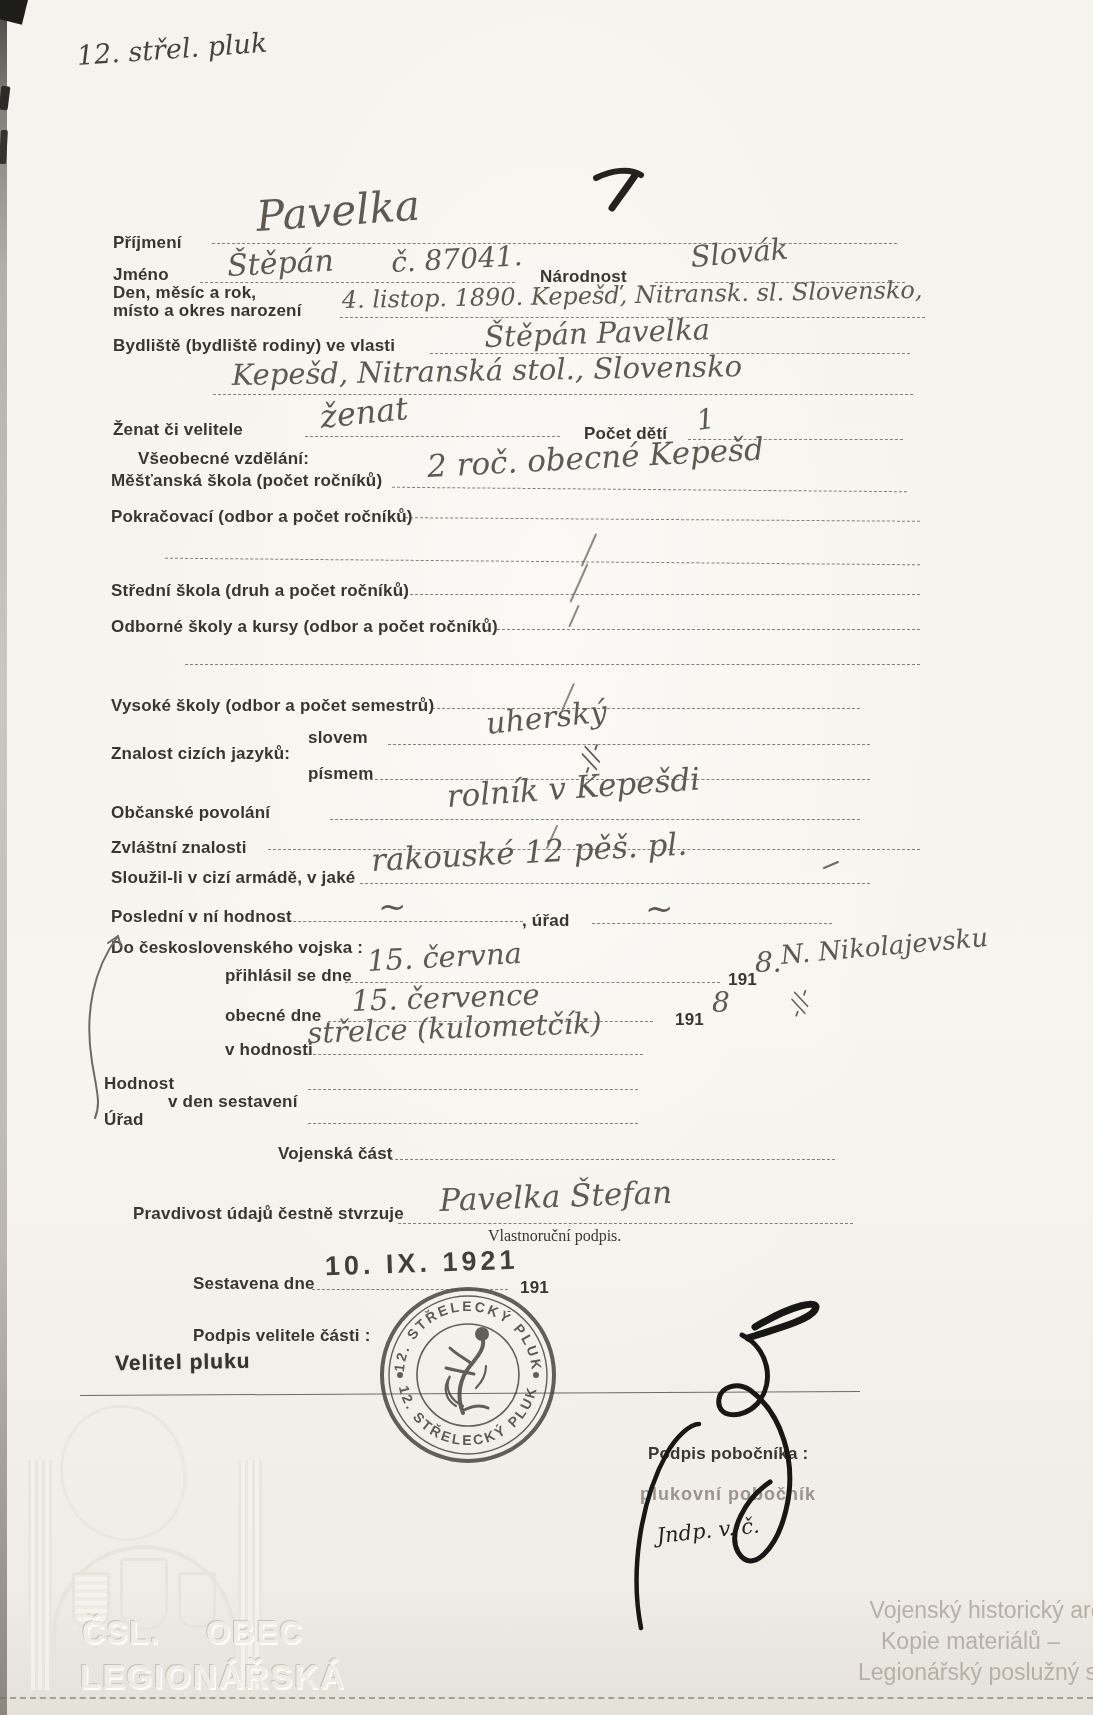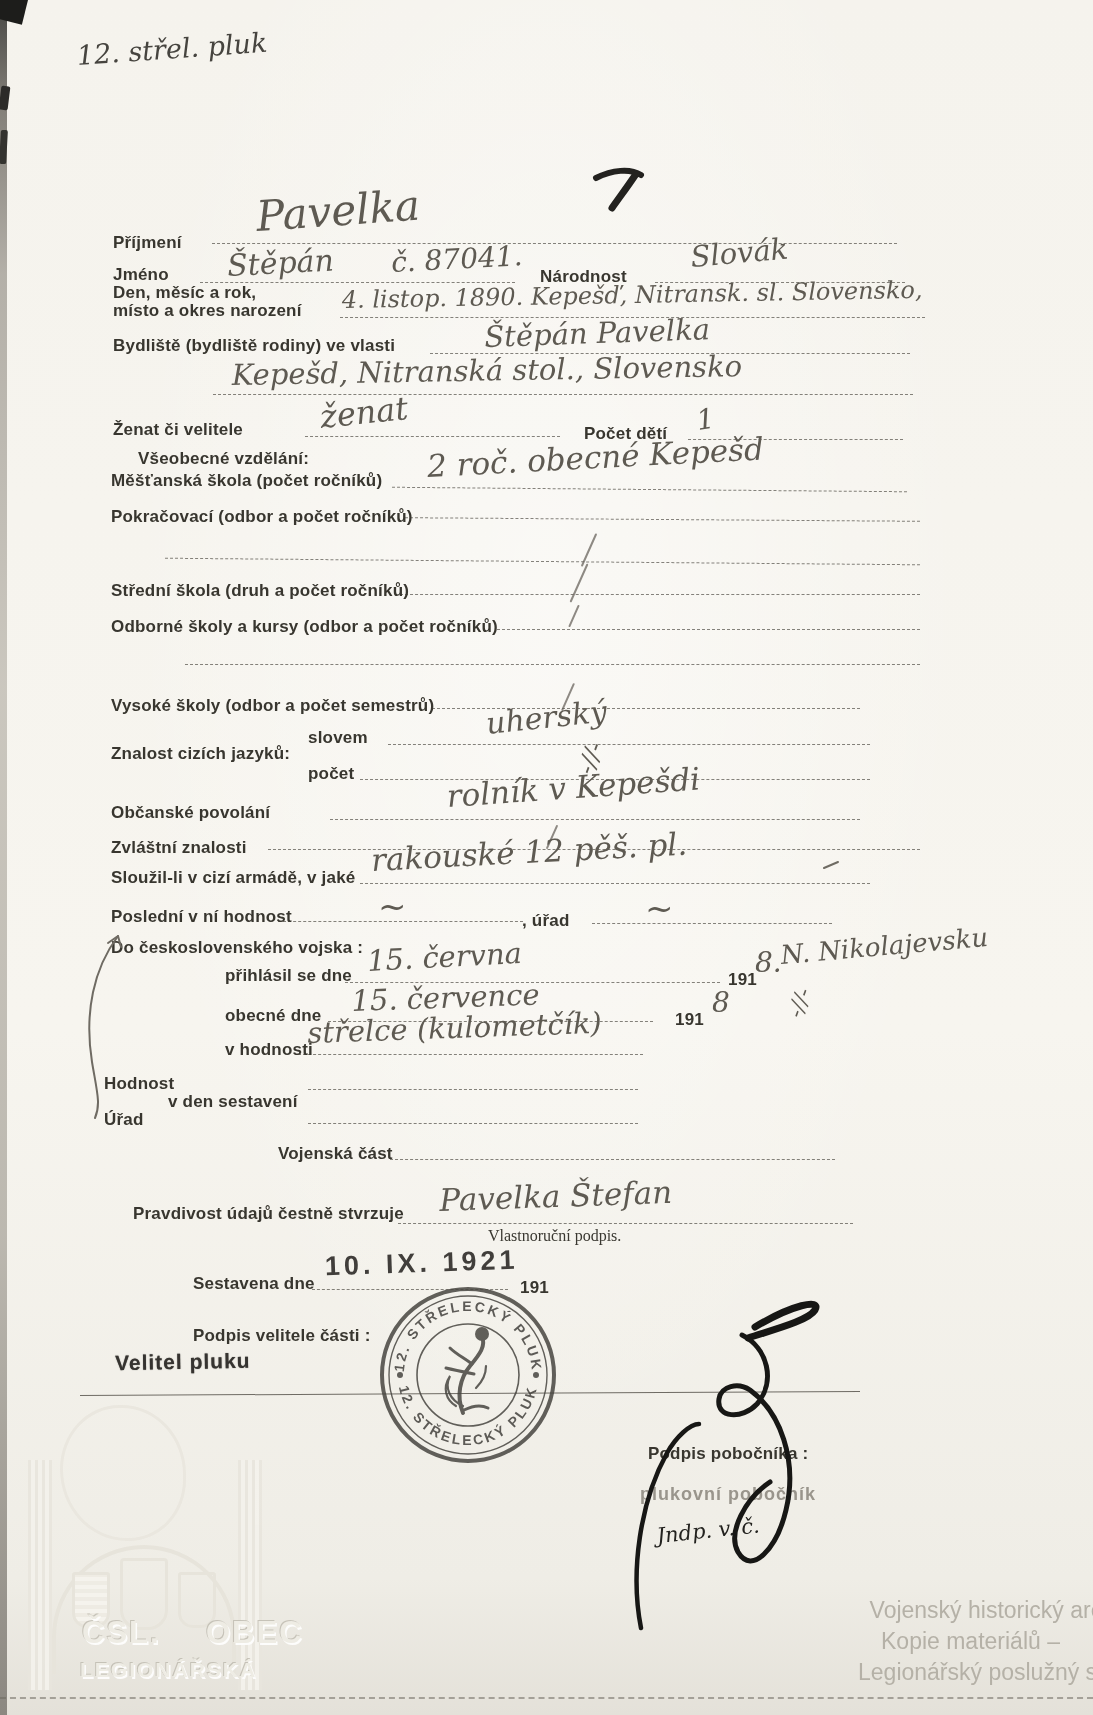--- a/index.html
+++ b/index.html
@@ -97,21 +97,21 @@
   <div class="slash" style="left:573px;top:604px;height:24px;"></div>
 
   <div class="lbl" style="left:111px;top:696px;">Vysoké školy (odbor a počet semestrů)</div>
   <div class="line" style="left:432px;top:708px;width:428px;"></div>
   <div class="slash" style="left:567px;top:682px;height:30px;"></div>
 
   <div class="lbl" style="left:308px;top:728px;">slovem</div>
   <div class="line" style="left:388px;top:744px;width:482px;"></div>
   <div class="hw" style="left:488px;top:706px;font-size:30px;transform:rotate(-6deg);">uherský</div>
   <div class="lbl" style="left:111px;top:744px;">Znalost cizích jazyků:</div>
-  <div class="lbl" style="left:308px;top:764px;">počet</div>
+  <div class="lbl" style="left:308px;top:764px;">písmem</div>
   <div class="line" style="left:360px;top:779px;width:510px;"></div>
   <div class="hw" style="left:598px;top:750px;font-size:24px;transform:rotate(-70deg);">-//-</div>
 
   <div class="lbl" style="left:111px;top:803px;">Občanské povolání</div>
   <div class="line" style="left:330px;top:819px;width:530px;"></div>
   <div class="hw" style="left:448px;top:778px;font-size:31px;transform:rotate(-4deg);">rolník v Kepešdi</div>
 
   <div class="lbl" style="left:111px;top:838px;">Zvláštní znalosti</div>
   <div class="line" style="left:268px;top:849px;width:652px;"></div>
   <div class="slash" style="left:551px;top:824px;height:26px;"></div>
@@ -222,21 +222,21 @@
   <div style="position:absolute;left:20px;top:1400px;width:260px;height:310px;opacity:.95;">
     <div style="position:absolute;left:40px;top:5px;width:120px;height:130px;border:3px solid #eae7df;border-radius:48% 52% 46% 54%;"></div>
     <div style="position:absolute;left:8px;top:60px;width:24px;height:230px;background:repeating-linear-gradient(90deg,#e9e6de 0 3px,#f4f2ec 3px 7px);"></div>
     <div style="position:absolute;left:218px;top:60px;width:24px;height:230px;background:repeating-linear-gradient(90deg,#e9e6de 0 3px,#f4f2ec 3px 7px);"></div>
     <div style="position:absolute;left:32px;top:145px;width:176px;height:125px;border:4px solid #e7e4db;border-bottom:none;border-radius:95px 95px 0 0;"></div>
     <div style="position:absolute;left:100px;top:158px;width:42px;height:66px;border:3px solid #e7e4db;border-radius:4px 4px 20px 20px;"></div>
     <div style="position:absolute;left:52px;top:172px;width:32px;height:50px;border:3px solid #e7e4db;border-radius:3px 3px 15px 15px;background:repeating-linear-gradient(0deg,#efece4 0 4px,#f6f4ee 4px 8px);"></div>
     <div style="position:absolute;left:158px;top:172px;width:32px;height:50px;border:3px solid #e7e4db;border-radius:3px 3px 15px 15px;"></div>
     <div class="emboss" style="left:22px;top:215px;font-size:31px;letter-spacing:2px;">ČSL.</div>
     <div class="emboss" style="left:146px;top:215px;font-size:31px;letter-spacing:2px;">OBEC</div>
-    <div class="emboss" style="left:20px;top:258px;font-size:21px;letter-spacing:2px;">LEGIONÁŘSKÁ</div>
+    <div class="emboss" style="left:20px;top:258px;font-size:33px;letter-spacing:2px;">LEGIONÁŘSKÁ</div>
   </div>
 
   <div class="graytxt" style="left:745px;top:1595px;width:370px;">
     <div>Vojenský historický arch</div>
     <div style="padding-right:55px;">Kopie materiálů –</div>
     <div>Legionářský poslužný spi</div>
   </div>
 
 </div>
 

